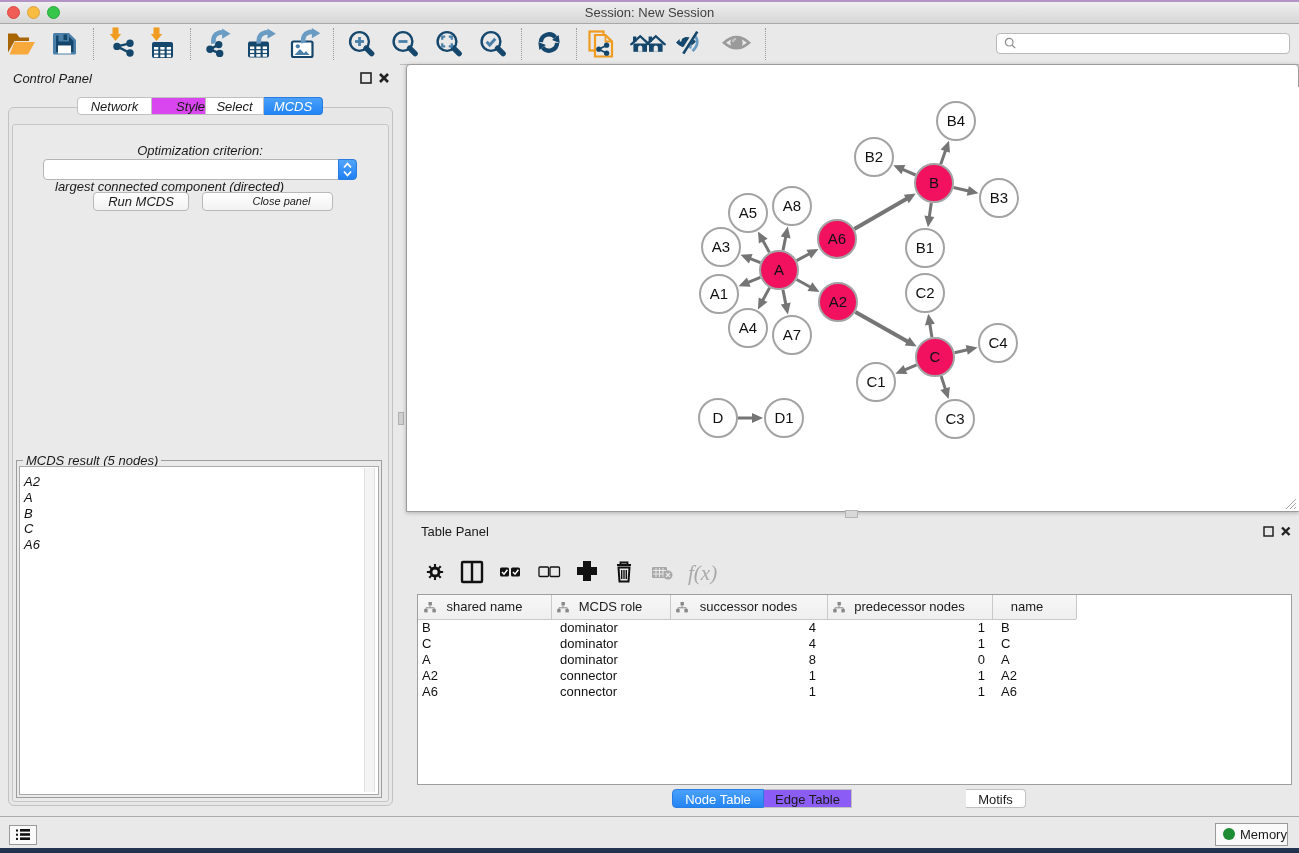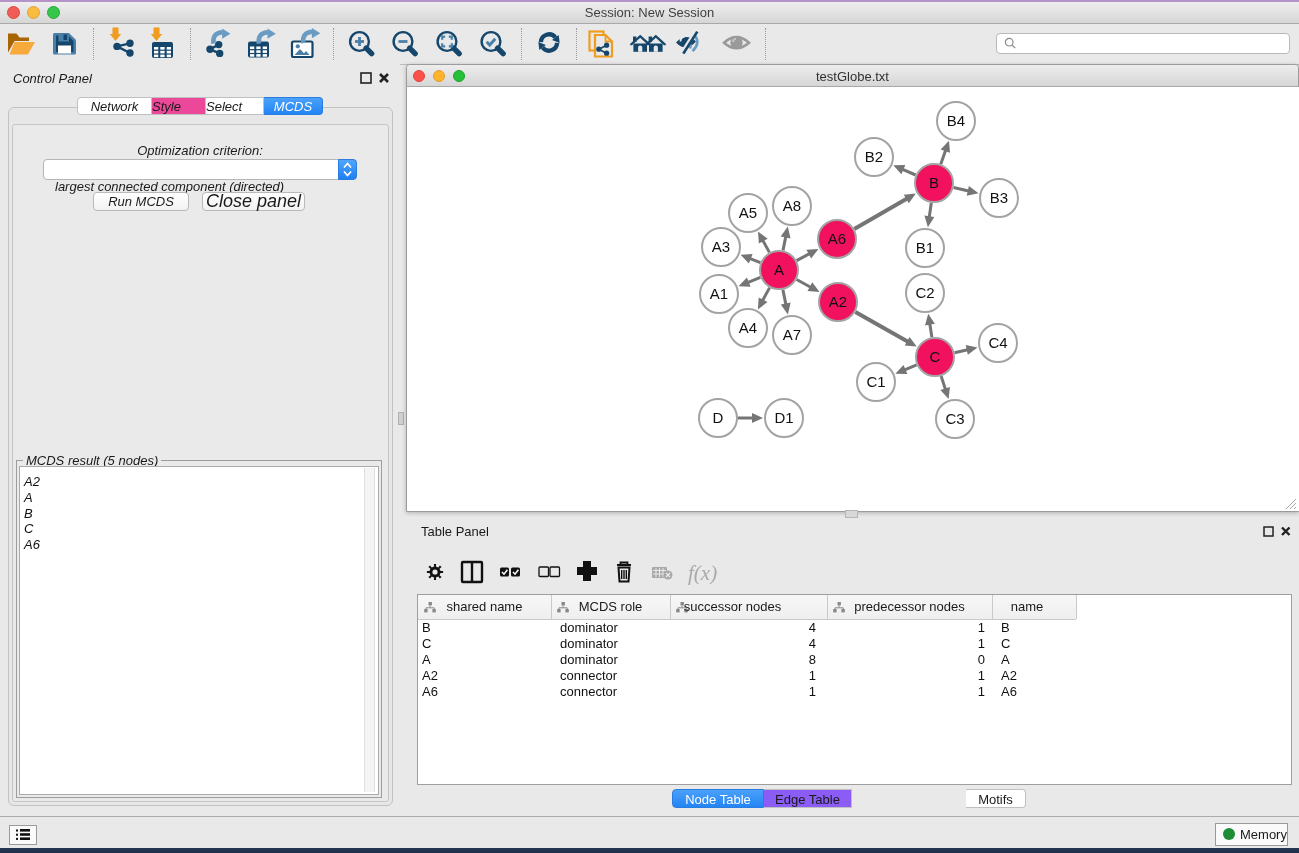--- a/index.html
+++ b/index.html
@@ -141,57 +141,51 @@
       <rect x="1" y="1" width="10" height="10" fill="none" stroke="#222" stroke-width="1.6"></rect>
       <path d="M20,2 L28,10 M28,2 L20,10" stroke="#222" stroke-width="2.6"></path>
     </svg>
 
     <div class="abs" style="left:8px;top:43px;width:383px;height:697px;background:#E7E7E7;border:1px solid #c2c2c2;border-radius:6px;"></div>
 
     <div class="abs" style="left:12px;top:60px;width:375px;height:676px;background:#EAEAEA;border:1px solid #c6c6c6;border-radius:3px;"></div>
 
     <div class="abs" style="left:77px;top:33px;height:18px;display:flex;font-size:13px;">
       <div style="width:73px;background:#fff;border:1px solid #c0c0c0;border-radius:4px 0 0 4px;text-align:center;line-height:18px;color:#1a1a1a;">Network</div>
-      <div style="width:53px;background:#ec4899;border:1px solid #c0c0c0;border-left:none;text-align:left;line-height:18px;color:#1a1a1a;">Style</div>
-      <div style="width:57px;background:#fff;border:1px solid #c0c0c0;border-left:none;text-align:left;line-height:18px;color:#1a1a1a;">Select</div>
+      <div style="width:53px;background:#d946ef;border:1px solid #c0c0c0;border-left:none;text-align:right;line-height:18px;color:#1a1a1a;">Style</div>
+      <div style="width:57px;background:#fff;border:1px solid #c0c0c0;border-left:none;text-align:center;line-height:18px;color:#1a1a1a;">Select</div>
       <div style="width:58px;background:linear-gradient(180deg,#4ba1fb,#2384f4);border:1px solid #2a7de0;border-left:none;border-radius:0 4px 4px 0;text-align:center;line-height:18px;color:#fff;">MCDS</div>
     </div>
     <div class="abs" style="left:0;top:79px;width:400px;text-align:center;font-size:13px;color:#1a1a1a;">Optimization criterion:</div>
 
     <div class="abs" style="left:43px;top:95px;width:312px;height:19px;background:#fff;border:1px solid #b5b5b5;border-radius:4px;">
       <div class="abs" style="left:11px;top:2px;font-size:13px;color:#1a1a1a;margin-top:17px;">largest connected component (directed)</div>
       <div class="abs" style="right:-1px;top:-1px;width:17px;height:19px;background:linear-gradient(180deg,#51a5fc,#1f80f2);border-radius:0 4px 4px 0;border:1px solid #2a7de0;">
         <svg width="17" height="19" viewBox="0 0 17 19">
             <path d="M5,7.5 L8.5,3.5 L12,7.5" fill="none" stroke="#fff" stroke-width="1.8"></path>
             <path d="M5,11.5 L8.5,15.5 L12,11.5" fill="none" stroke="#fff" stroke-width="1.8"></path>
           </svg>
       </div>
     </div>
 
     <div class="abs" style="left:93px;top:128px;width:94px;height:17px;background:linear-gradient(180deg,#ffffff,#f2f2f2);border:1px solid #b9b9b9;border-radius:4px;text-align:center;font-size:13px;line-height:17px;color:#1a1a1a;">Run MCDS</div>
-    <div class="abs" style="left:202px;top:128px;width:101px;height:17px;background:linear-gradient(180deg,#ffffff,#f2f2f2);border:1px solid #b9b9b9;border-radius:4px;text-align:center;font-size:18px;line-height:17px;color:#1a1a1a;">Close panel</div>
+    <div class="abs" style="left:202px;top:128px;width:101px;height:17px;background:linear-gradient(180deg,#ffffff,#f2f2f2);border:1px solid #b9b9b9;border-radius:4px;text-align:center;font-size:11px;line-height:17px;color:#1a1a1a;padding-left:28px;">Close panel</div>
 
     <div class="abs" style="left:16px;top:396px;width:364px;height:336px;border:1px solid #9d9d9d;">
       <div class="abs" style="left:6px;top:-8px;background:#EAEAEA;padding:0 3px;font-size:13px;color:#1a1a1a;">MCDS result (5 nodes)</div>
       <div class="abs" style="left:2px;top:5px;width:358px;height:327px;background:#fff;border:1px solid #aaa;">
         <div class="abs" style="left:4px;top:7px;font-size:13px;line-height:15.8px;color:#111;">A2<br>A<br>B<br>C<br>A6</div>
         <div class="abs" style="right:3px;top:1px;width:9px;height:324px;background:#f4f4f4;border-left:1px solid #e0e0e0;border-right:1px solid #e0e0e0;"></div>
       </div>
     </div>
   </div>
 
   <div class="abs" style="left:398px;top:412px;width:4px;height:11px;background:#d0d0d0;border:1px solid #b0b0b0;"></div>
 
   <div class="abs" style="left:406px;top:64px;width:891px;height:446px;background:#fff;border:1px solid #9b9b9b;border-radius:4px 4px 0 0;box-shadow:0 1px 4px rgba(0,0,0,0.25);">
-    <div class="abs" style="left:0;top:0;width:891px;height:21px;background:linear-gradient(180deg,#ededed,#d6d6d6);border-bottom:1px solid #a8a8a8;border-radius:4px 4px 0 0;">
-      <div class="tl" style="left:6px;top:5px;width:10px;height:10px;background:#fb5149;border:0.5px solid #e0443e;"></div>
-      <div class="tl" style="left:26px;top:5px;width:10px;height:10px;background:#fdb32a;border:0.5px solid #e09f2f;"></div>
-      <div class="tl" style="left:46px;top:5px;width:10px;height:10px;background:#24c138;border:0.5px solid #1ea12f;"></div>
-      <div class="abs" style="left:0;width:891px;top:4px;text-align:center;font-size:13px;color:#303030;">testGlobe.txt</div>
-    </div>
     <div class="abs" id="graphwrap" style="left:0;top:22px;width:891px;height:424px;background:#fff;margin-left:7px;">
         <svg width="891" height="424" viewBox="0 0 891 424" font-family="Liberation Sans, sans-serif">
           <line x1="355.4" y1="165.4" x2="348.3" y2="152.4" stroke="#757575" stroke-width="3"></line>
           <polygon points="344.0,144.4 353.7,151.7 344.9,156.5" fill="#757575"></polygon>
           <line x1="369.0" y1="163.4" x2="372.0" y2="148.4" stroke="#757575" stroke-width="3"></line>
           <polygon points="373.8,139.6 376.5,151.4 366.7,149.4" fill="#757575"></polygon>
           <line x1="346.4" y1="175.6" x2="334.9" y2="171.1" stroke="#757575" stroke-width="3"></line>
           <polygon points="326.5,167.7 338.6,167.1 334.9,176.4" fill="#757575"></polygon>
           <line x1="346.4" y1="190.4" x2="332.9" y2="195.9" stroke="#757575" stroke-width="3"></line>
           <polygon points="324.5,199.2 332.9,190.5 336.6,199.8" fill="#757575"></polygon>
@@ -335,21 +329,21 @@
           <div class="abs" style="left:133px;width:119px;top:4px;text-align:center;">MCDS role</div>
           <div class="abs" style="left:252px;top:0;height:24px;border-left:1px solid #c9c9c9;"></div>
           <svg class="abs" style="left:258px;top:7px" width="12" height="11" viewBox="0 0 12 11">
             <g fill="#888">
               <rect x="4.5" y="0" width="3.4" height="3.4"></rect>
               <rect x="0.2" y="7" width="3.4" height="3.4"></rect>
               <rect x="8.4" y="7" width="3.4" height="3.4"></rect>
               <path d="M6,3.4 v2 M2,7 v-1.2 h8.2 V7" fill="none" stroke="#888" stroke-width="1"></path>
             </g>
           </svg>
-          <div class="abs" style="left:236px;width:157px;top:4px;text-align:center;">successor nodes</div>
+          <div class="abs" style="left:252px;width:157px;top:4px;text-align:center;">successor nodes</div>
           <div class="abs" style="left:409px;top:0;height:24px;border-left:1px solid #c9c9c9;"></div>
           <svg class="abs" style="left:415px;top:7px" width="12" height="11" viewBox="0 0 12 11">
             <g fill="#888">
               <rect x="4.5" y="0" width="3.4" height="3.4"></rect>
               <rect x="0.2" y="7" width="3.4" height="3.4"></rect>
               <rect x="8.4" y="7" width="3.4" height="3.4"></rect>
               <path d="M6,3.4 v2 M2,7 v-1.2 h8.2 V7" fill="none" stroke="#888" stroke-width="1"></path>
             </g>
           </svg>
           <div class="abs" style="left:409px;width:165px;top:4px;text-align:center;">predecessor nodes</div>

